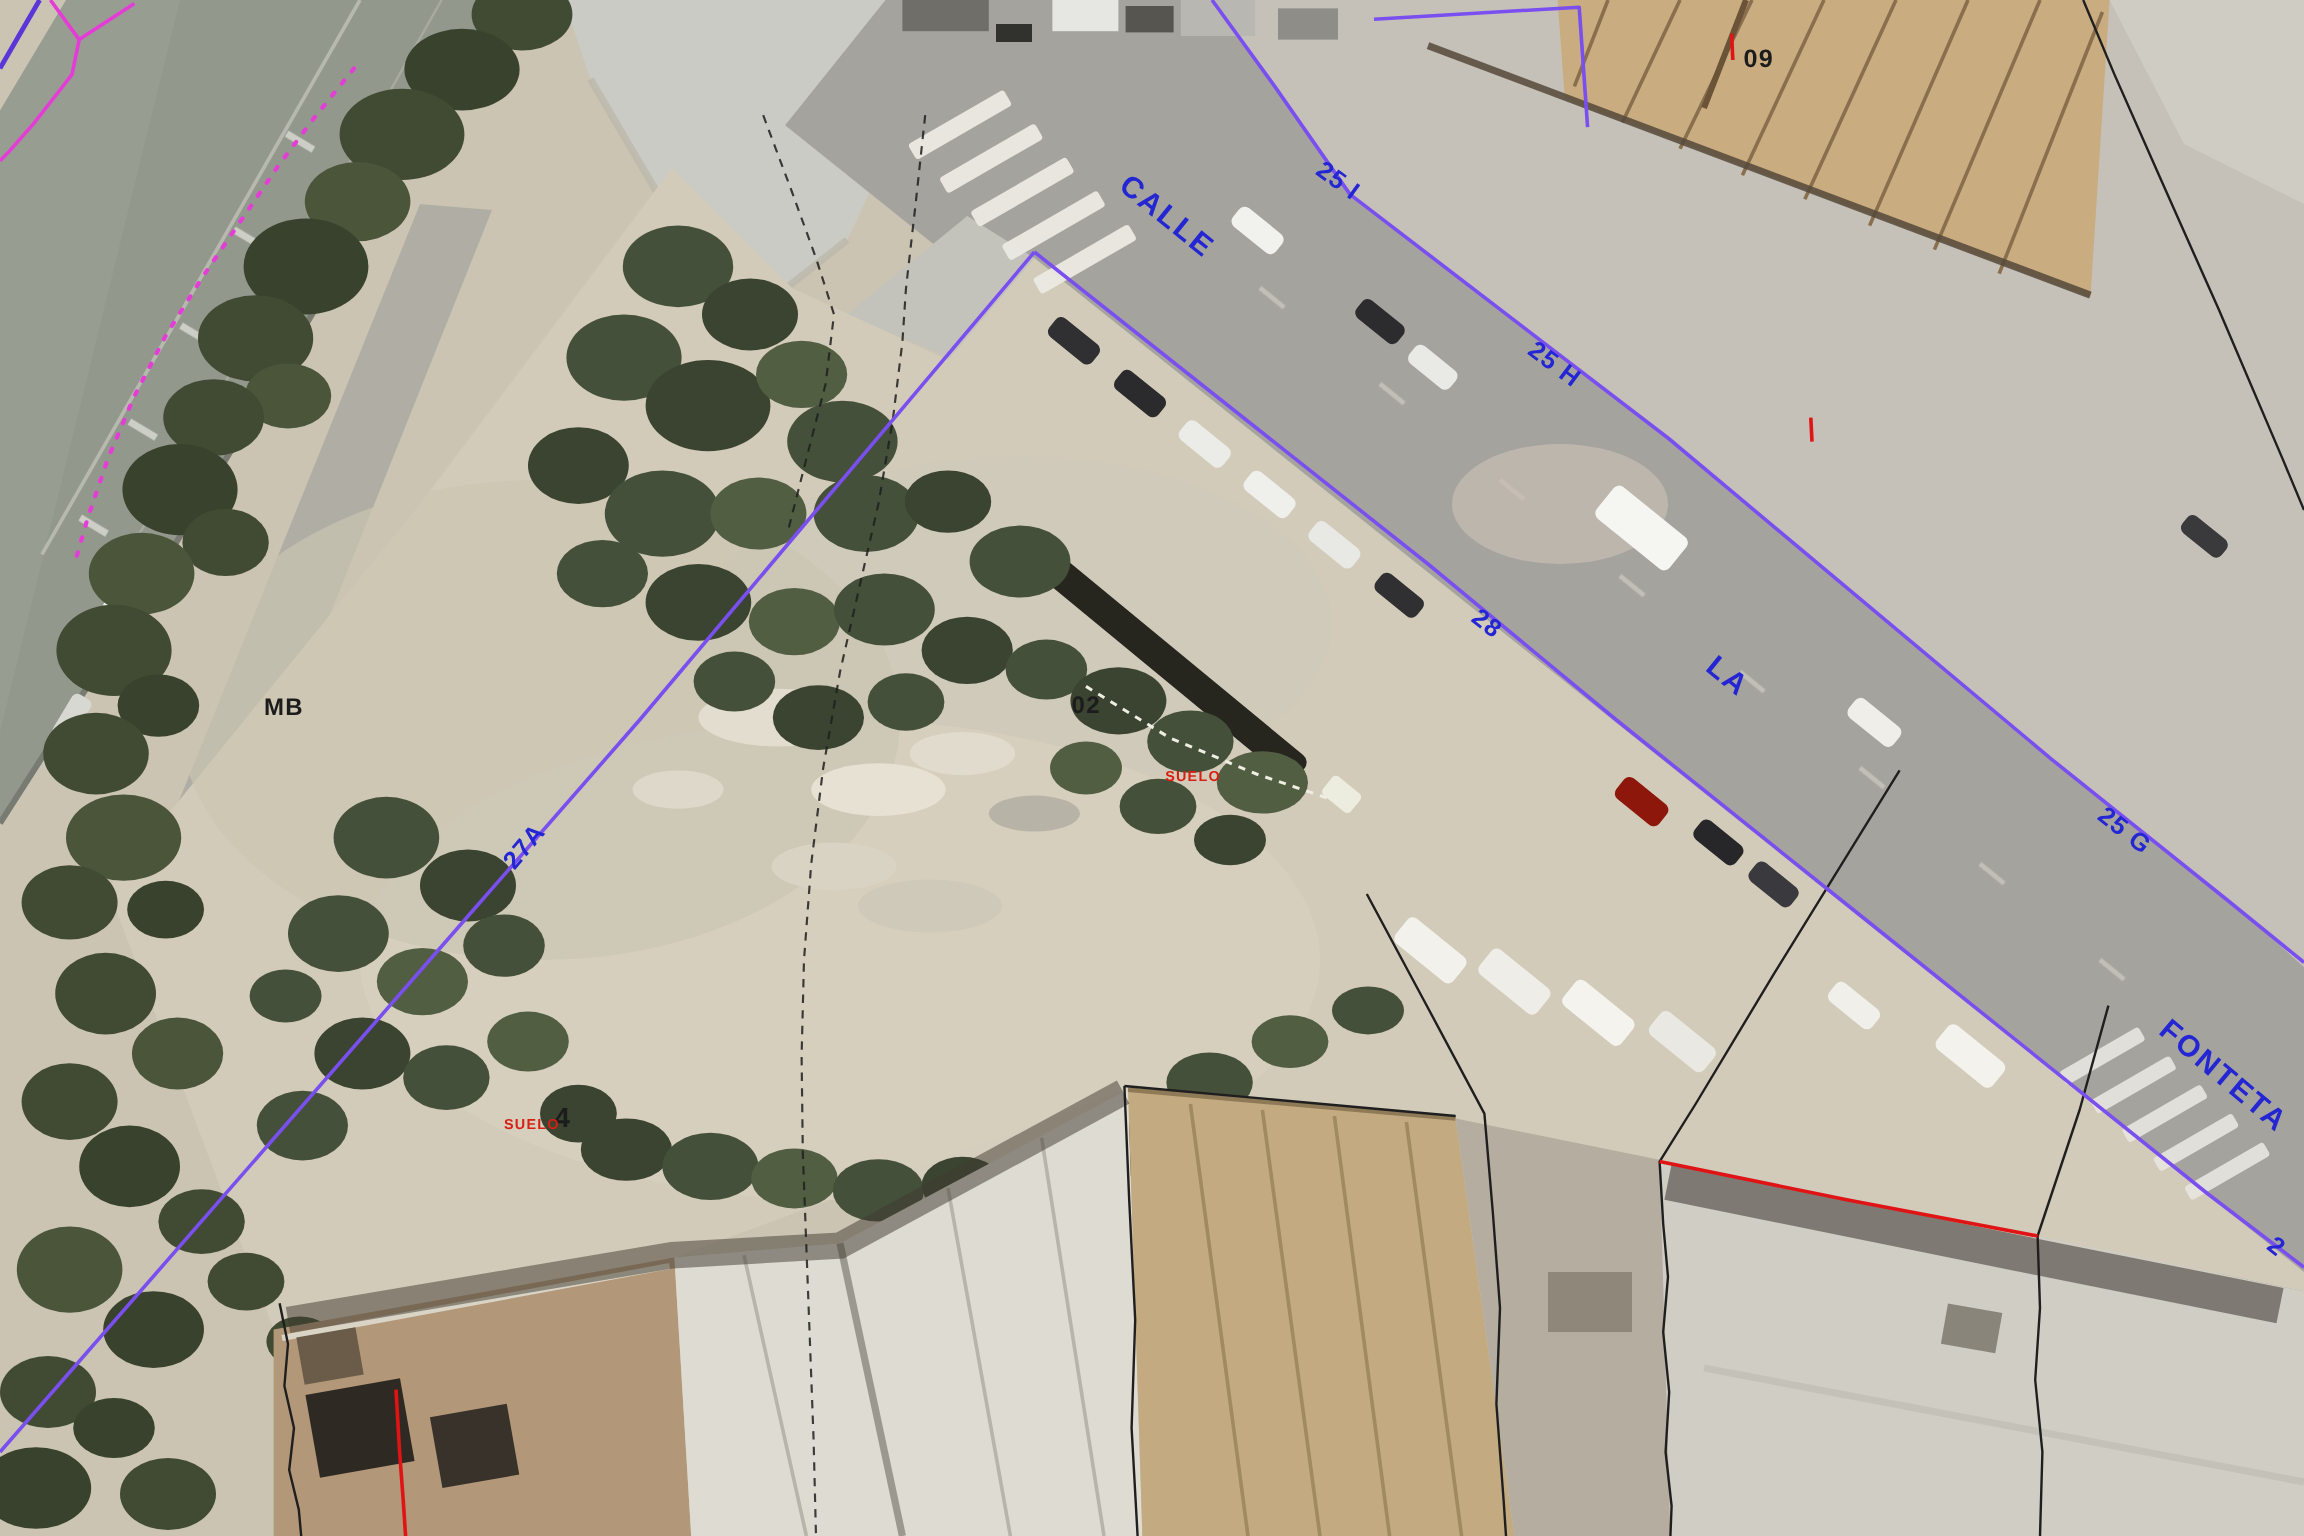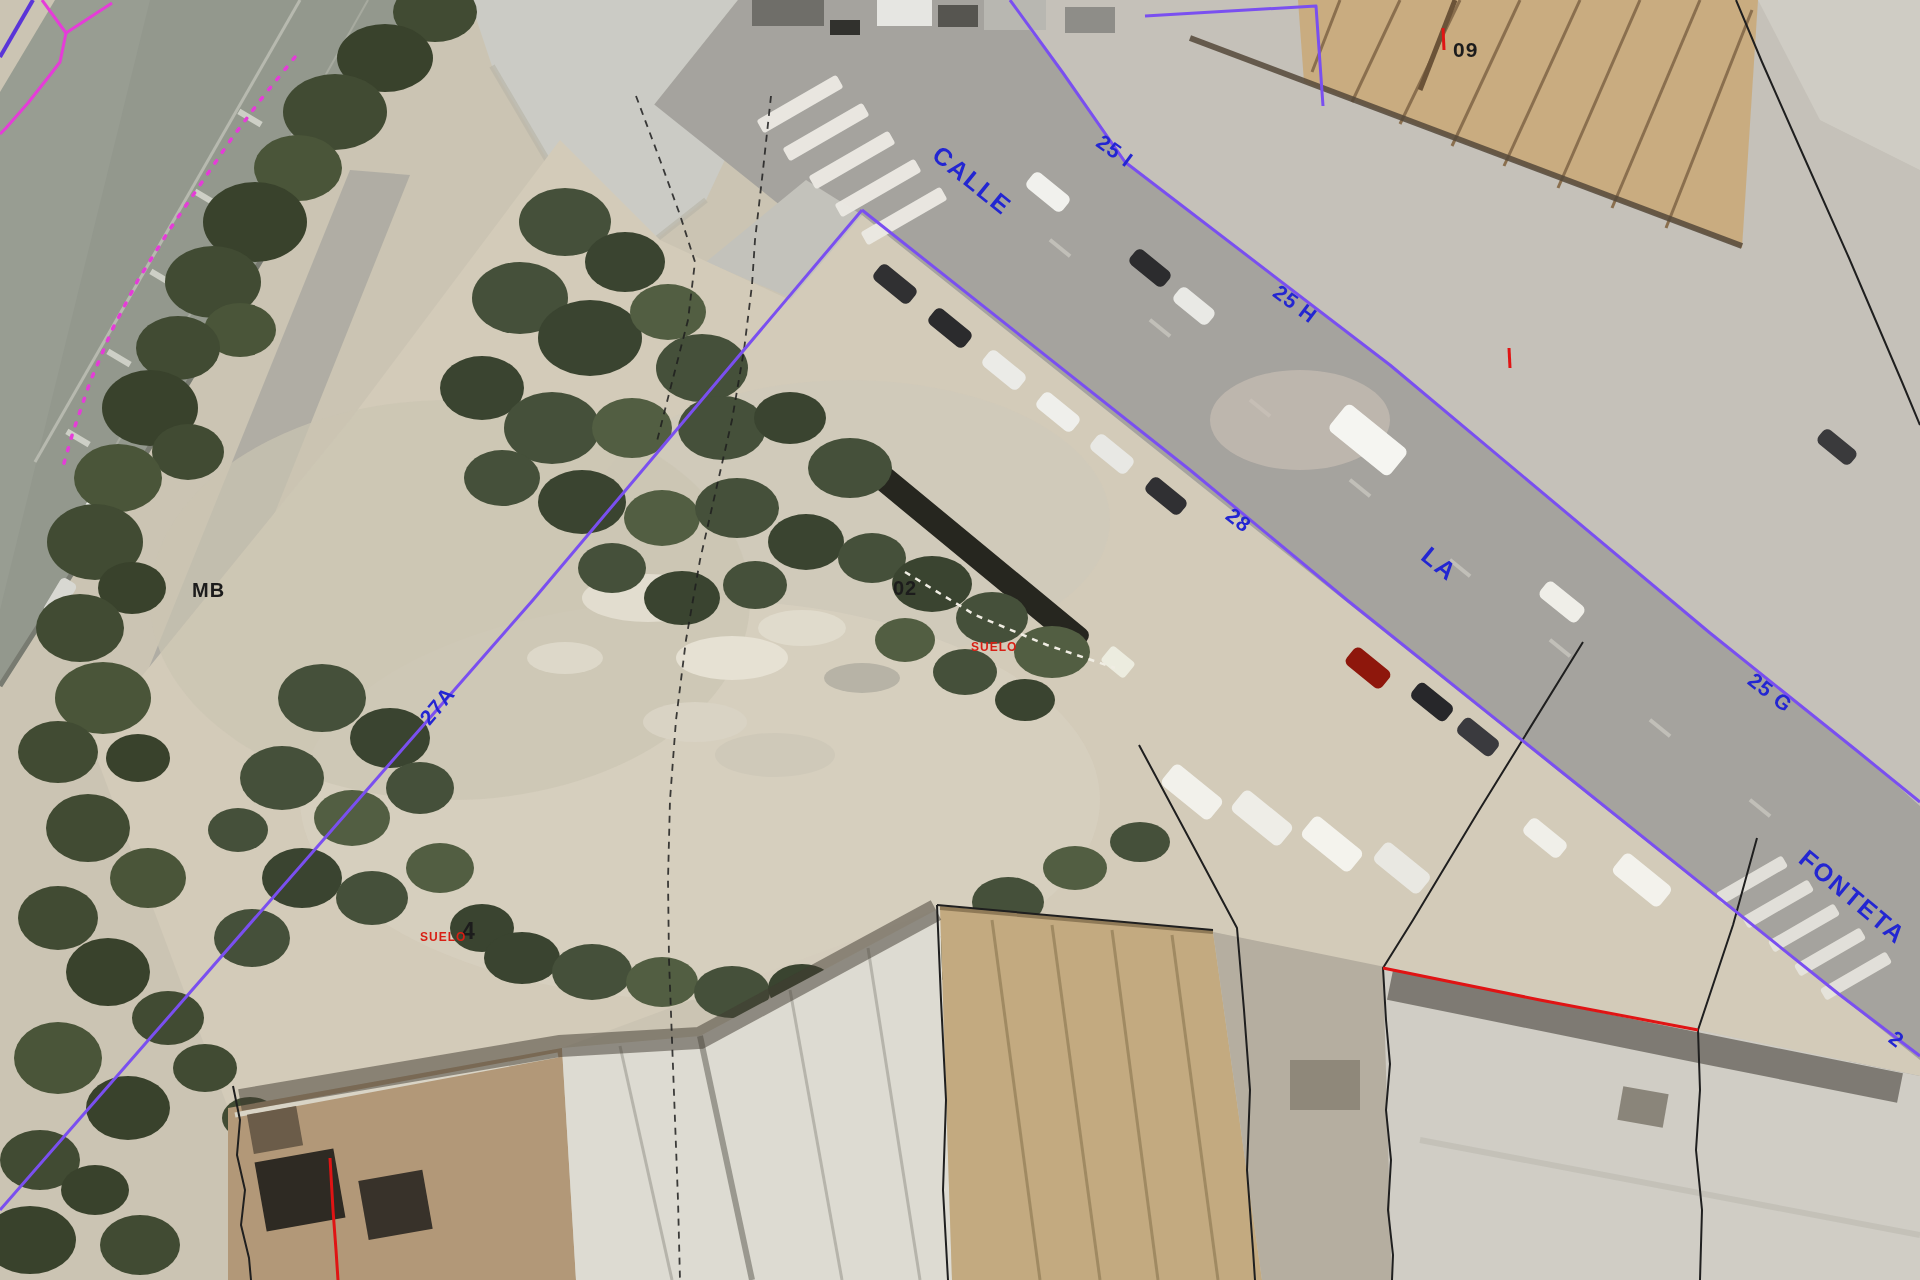--- a/index.html
+++ b/index.html
@@ -322,19 +322,19 @@
   <span class="lbl lbl-street" style="left:1812px;top:844px;transform:rotate(40deg)">FONTETA</span>
 
   <span class="lbl lbl-parcel" style="left:1106px;top:130px;transform:rotate(36deg)">25 I</span>
   <span class="lbl lbl-parcel" style="left:1283px;top:280px;transform:rotate(37deg)">25 H</span>
   <span class="lbl lbl-parcel" style="left:1236px;top:503px;transform:rotate(38deg)">28</span>
   <span class="lbl lbl-parcel" style="left:1758px;top:668px;transform:rotate(38deg)">25 G</span>
   <span class="lbl lbl-parcel" style="left:415px;top:714px;transform:rotate(-50deg)">27A</span>
   <span class="lbl lbl-parcel" style="left:1899px;top:1026px;transform:rotate(38deg)">2</span>
 
   <span class="lbl lbl-black" style="left:1414px;top:38px;margin-left:39px;">09</span>
-  <span class="lbl lbl-black" style="left:192px;top:579px;font-size:20px">MB</span>
+  <span class="lbl lbl-black" style="left:220px;top:579px;font-size:20px">MB</span>
   <span class="lbl lbl-black" style="left:893px;top:577px;font-size:20px">02</span>
   <span class="lbl lbl-black" style="left:462px;top:918px;font-size:23px">4</span>
 
   <span class="lbl lbl-suelo" style="left:971px;top:640px;">SUELO</span>
   <span class="lbl lbl-suelo" style="left:420px;top:930px;">SUELO</span>
 </div>
 
 </body></html>

